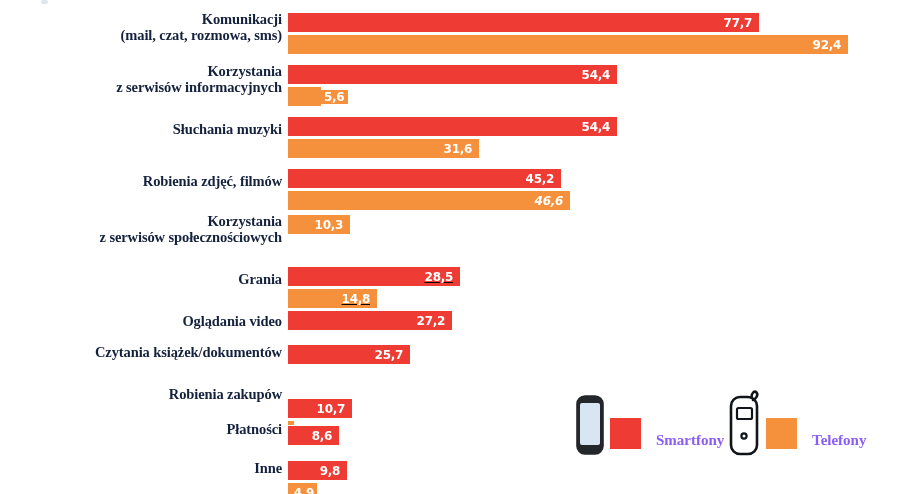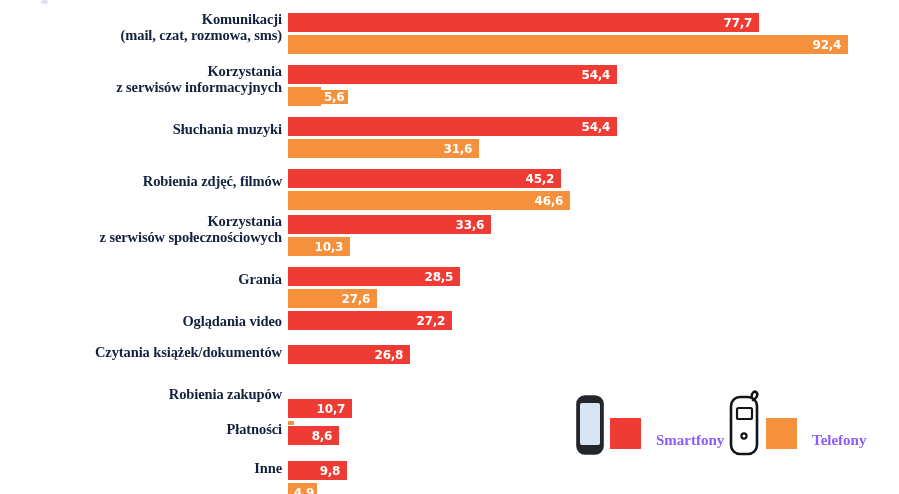--- a/index.html
+++ b/index.html
@@ -184,65 +184,62 @@
       </div>
     </div>
   </div>
 
   <div class="row" style="top:162px;">
     <div class="row-label" style="top:12px;">Robienia zdjęć, filmów</div>
     <div class="bars" style="top:6px;">
       <div class="bar red" style="width:274px;">
         <span class="val">45,2</span>
       </div>
-      <div class="bar orange" style="width:283px;">
+      <div class="bar orange" style="width:283px;font-style:italic;">
         <span class="val">46,6</span>
       </div>
     </div>
   </div>
 
   <div class="row" style="top:208px;">
     <div class="row-label" style="top:6px;">Korzystania
 z serwisów społecznościowych</div>
     <div class="bars" style="top:6px;">
-      <div class="bar red" style="width:204px;">
-        <span class="val">33,6</span>
-      </div>
       <div class="bar orange" style="width:63px;">
         <span class="val">10,3</span>
       </div>
     </div>
   </div>
 
   <div class="row" style="top:260px;">
     <div class="row-label" style="top:12px;padding-left:12px;">Grania</div>
-    <div class="bars" style="top:6px;">
+    <div class="bars" style="top:6px;text-decoration:underline;">
       <div class="bar red" style="width:173px;">
         <span class="val">28,5</span>
       </div>
       <div class="bar orange" style="width:90px;">
-        <span class="val">27,6</span>
+        <span class="val">14,8</span>
       </div>
     </div>
   </div>
 
   <div class="row" style="top:306px;">
     <div class="row-label" style="top:8px;">Oglądania video</div>
     <div class="bars" style="top:4px;">
       <div class="bar red" style="width:165px;text-align:right;">
         <span class="val">27,2</span>
       </div>
     </div>
   </div>
 
   <div class="row" style="top:340px;">
     <div class="row-label" style="top:5px;">Czytania książek/dokumentów</div>
     <div class="bars" style="top:4px;">
       <div class="bar red" style="width:123px;">
-        <span class="val">26,8</span>
+        <span class="val">25,7</span>
       </div>
     </div>
   </div>
 
   <div class="row" style="top:370px;">
     <div class="row-label" style="top:17px;">Robienia zakupów</div>
     <div class="bars" style="top:4px;margin-top:24px;">
       <div class="bar red" style="width:65px;">
         <span class="val">10,7</span>
       </div>

